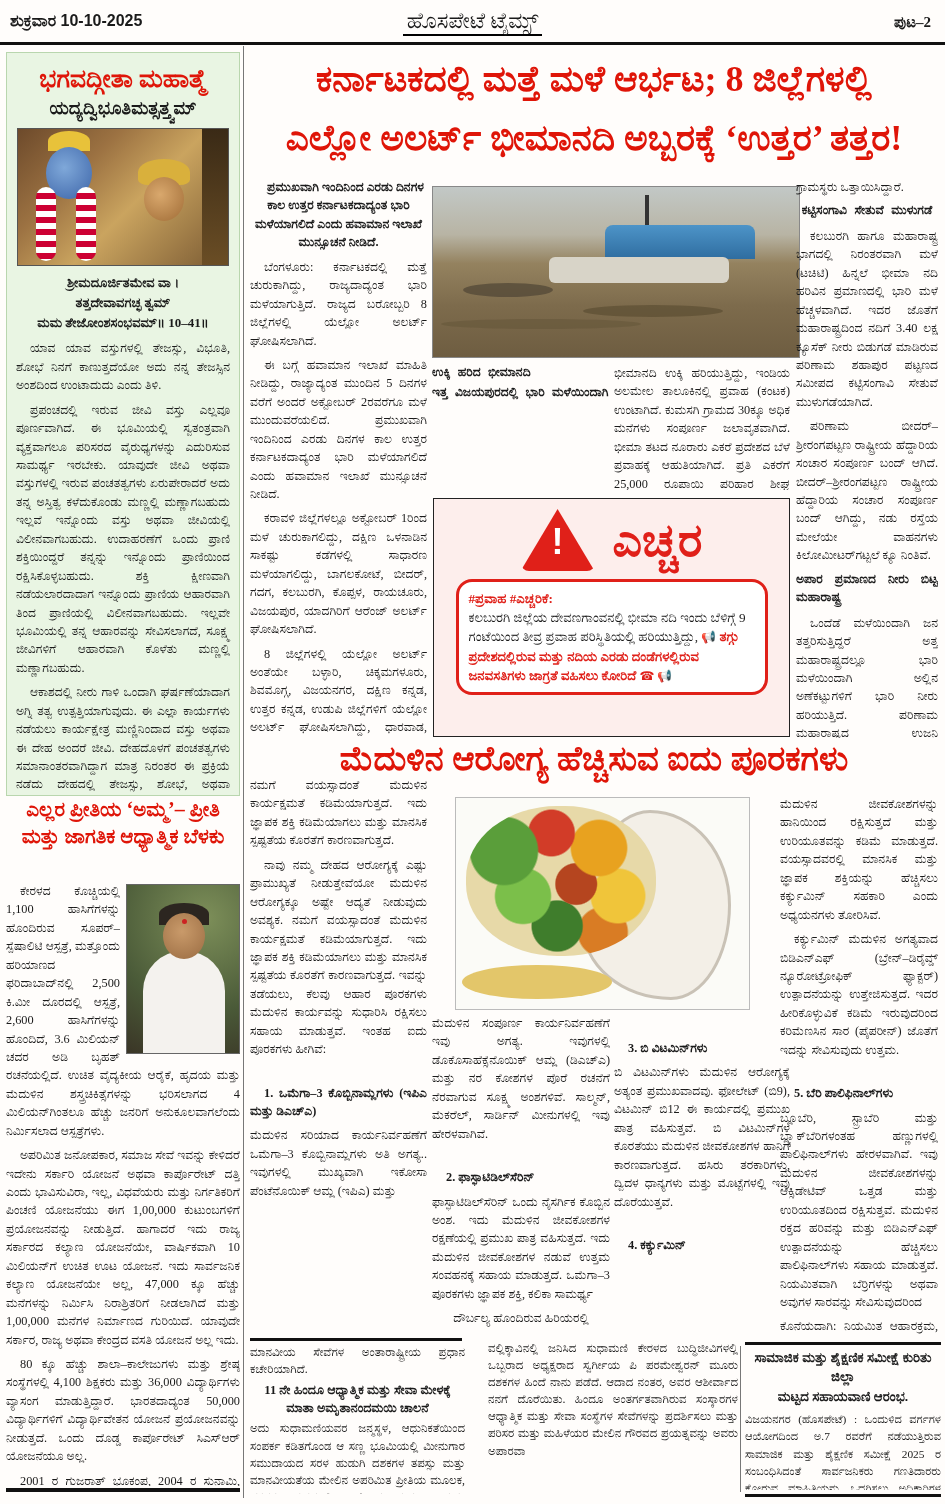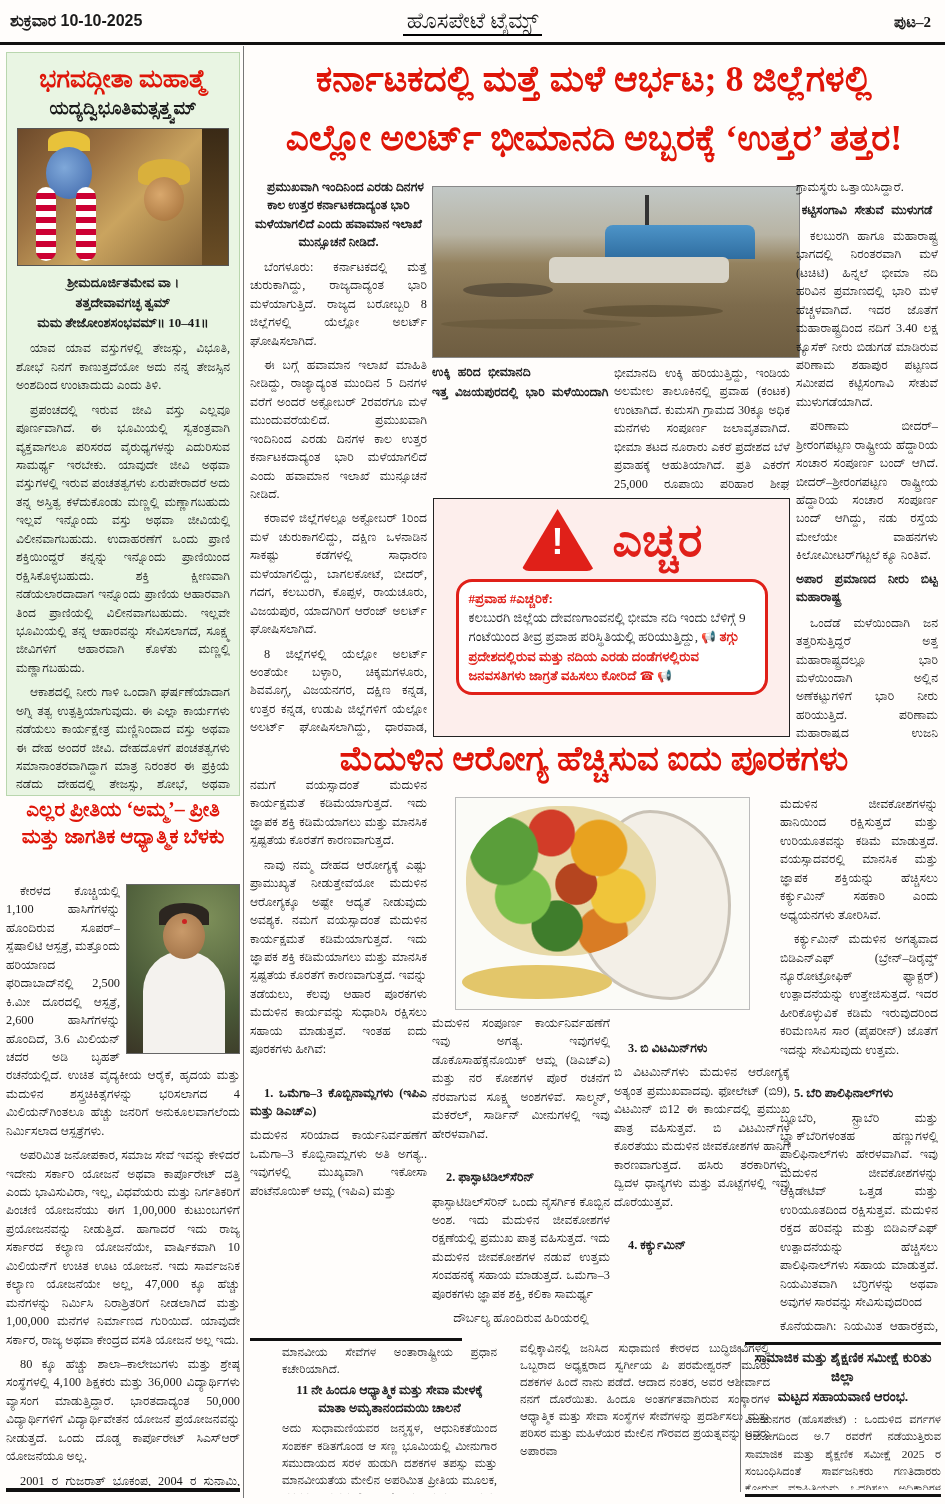--- a/index.html
+++ b/index.html
@@ -81,21 +81,21 @@
     radial-gradient(circle at 30% 60%,#7bbf4a 0 17%,transparent 18%),
     radial-gradient(circle at 58% 52%,#b5451f 0 15%,transparent 16%),
     radial-gradient(circle at 80% 60%,#f0c53a 0 15%,transparent 16%),
     radial-gradient(circle at 48% 80%,#3f7d2c 0 16%,transparent 17%),
     radial-gradient(circle at 72% 84%,#d97c24 0 13%,transparent 14%),
     #e7d9a8;}
   .b-grain{position:absolute;left:6px;bottom:10px;width:150px;height:34px;border-radius:50%;background:#e3c66a;}
   .subh{font-weight:bold;text-indent:0;margin:25px 0 5px;}
   
   .bline{background:#111;}
-  .bot{overflow:hidden;font-size:11.8px;line-height:1.45;text-align:justify;margin-left:32px;}
+  .bot{overflow:hidden;font-size:11.8px;line-height:1.45;text-align:justify;}
   .bot p{margin-bottom:4px;}
   .bot .sh{font-weight:bold;text-align:center;font-size:12.6px;line-height:1.4;margin:3px 0;}
   .hl-title{font-weight:bold;text-align:center;font-size:13.4px;line-height:1.45;}
   .hl-body{font-size:11.4px;line-height:1.5;text-align:justify;margin-top:5px;}
   .vline{background:#777;width:1px;}
 </style>
 </head>
 <body>
 
 <div class="page">

